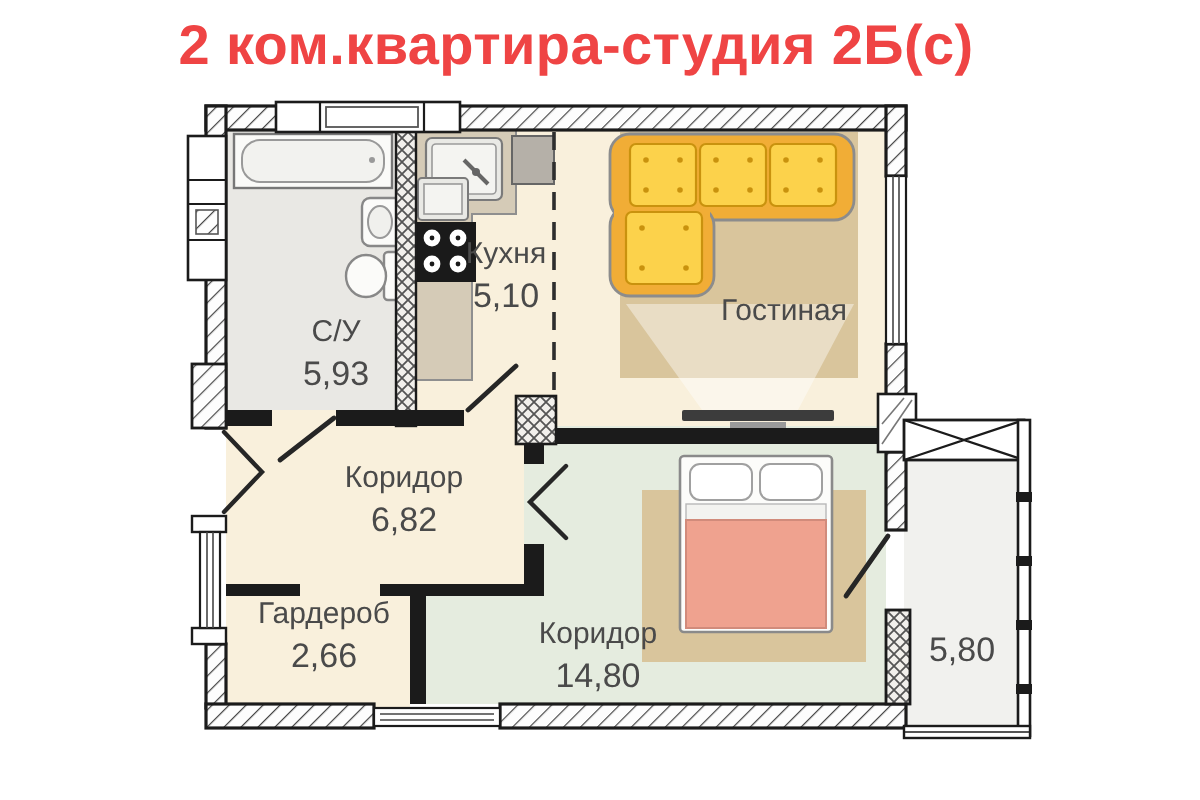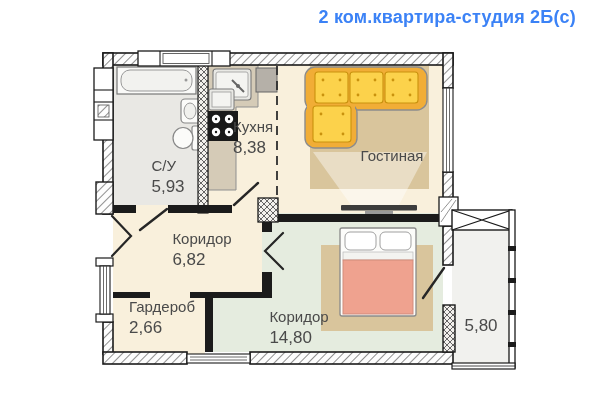--- a/index.html
+++ b/index.html
@@ -1,20 +1,20 @@
 <!DOCTYPE html>
 <html><head>
 <meta charset="utf-8">
 <style>
   html,body{margin:0;padding:0}
   body{width:600px;height:400px;background:#ffffff;font-family:"Liberation Sans",sans-serif;position:relative;overflow:hidden}
   .stage{position:absolute;left:0;top:0;width:600px;height:400px}
   svg{position:absolute;left:0;top:0}
-  .title{position:absolute;top:7px;left:0;width:576px;text-align:right;font-size:18px;font-weight:bold;color:#3b82f6;letter-spacing:.2px}
-  .room-label{position:absolute;transform:translate(-50%,-50%);color:#4a4a4a;line-height:1.35;white-space:nowrap}
+  .title{position:absolute;top:7px;left:0;width:576px;text-align:center;font-size:28px;font-weight:bold;color:#ef4444;letter-spacing:.2px}
+  .room-label{position:absolute;transform:translate(-50%,-50%);text-align:center;color:#4a4a4a;line-height:1.35;white-space:nowrap}
   .room-label .rname{display:block;font-size:15px}
   .room-label .rarea{display:block;font-size:17px}
 </style>
 </head>
 <body>
 
 <div class="stage">
 
 <svg width="600" height="400" viewBox="0 0 600 400">
   <defs>
@@ -218,21 +218,21 @@
 </svg>
 
 <div class="title">2 ком.квартира-студия 2Б(с)</div>
 
 <div class="room-label" style="left:168px;top:178px">
   <span class="rname">С/У</span>
   <span class="rarea">5,93</span>
 </div>
 <div class="room-label" style="left:253px;top:139px">
   <span class="rname">Кухня</span>
-  <span class="rarea">8,38</span>
+  <span class="rarea">5,10</span>
 </div>
 <div class="room-label" style="left:392px;top:156px">
   <span class="rname">Гостиная</span>
 </div>
 <div class="room-label" style="left:202px;top:251px">
   <span class="rname">Коридор</span>
   <span class="rarea">6,82</span>
 </div>
 <div class="room-label" style="left:162px;top:319px">
   <span class="rname">Гардероб</span>

